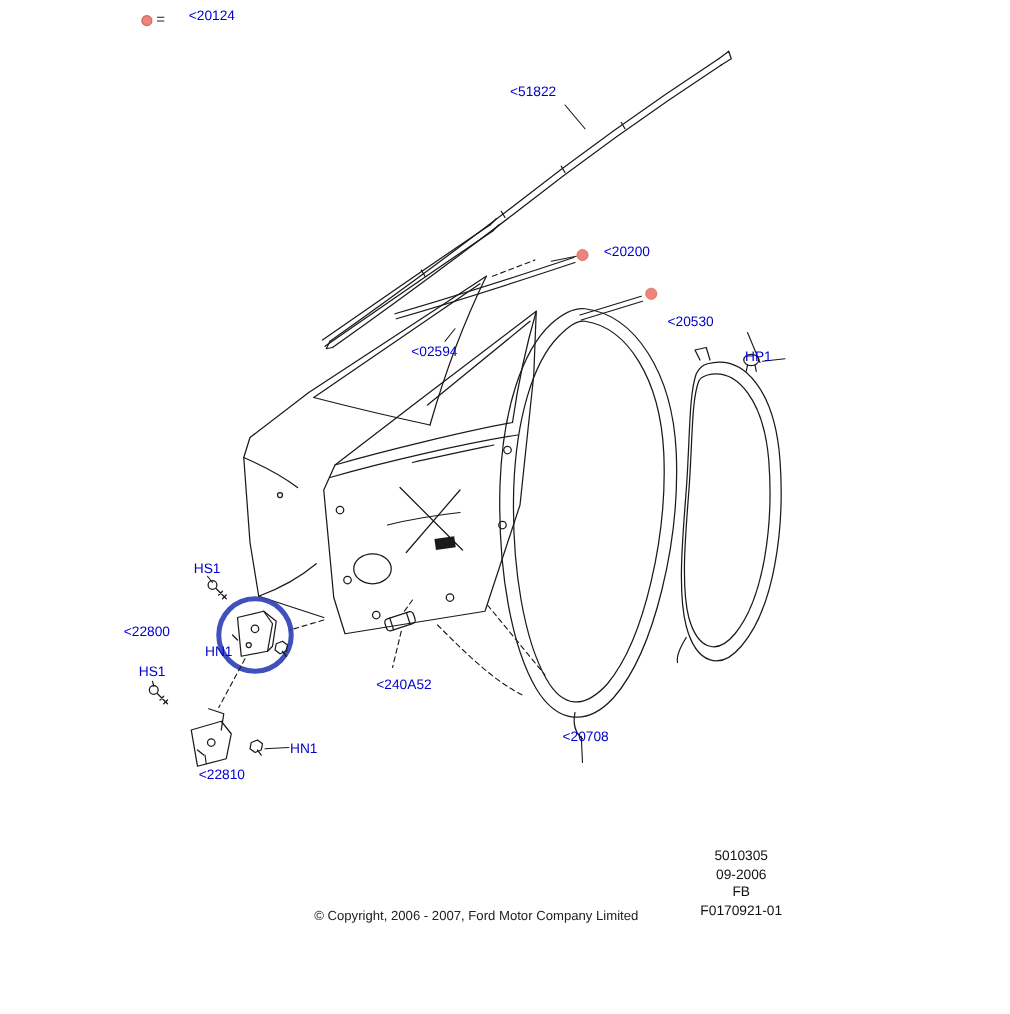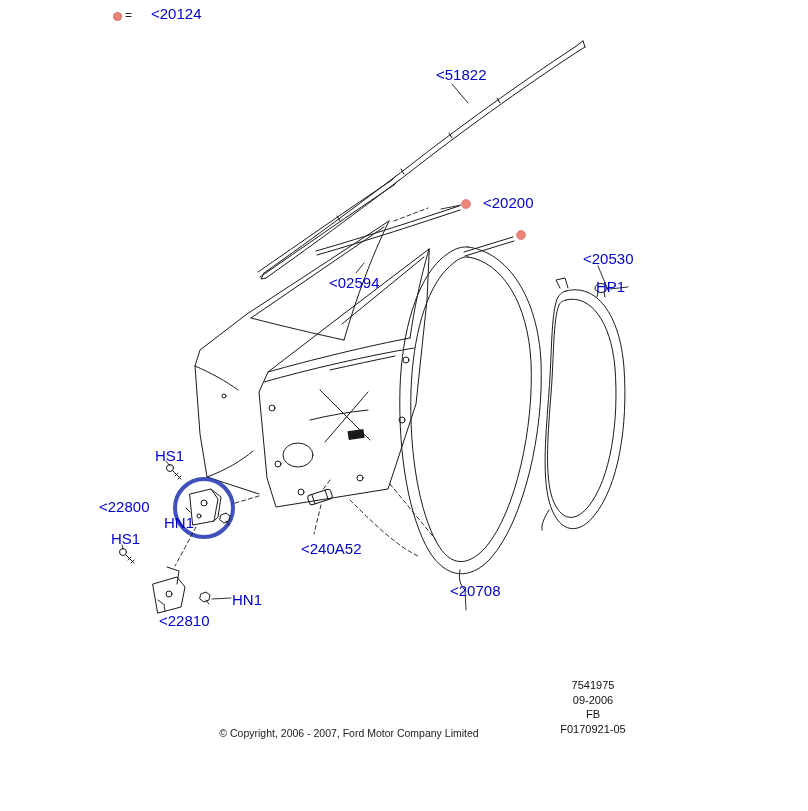--- a/index.html
+++ b/index.html
@@ -9,42 +9,42 @@
     background:#ffffff;
     font-family:"Liberation Sans", sans-serif;
     overflow:hidden;
   }
   .drawing {
     position:absolute; left:0; top:0; width:808px; height:811px;
   }
   .part-label {
     position:absolute;
     color:#0000cc;
-    font-size:15px;
+    font-size:11px;
     line-height:13px;
     white-space:nowrap;
     cursor:pointer;
   }
   .legend { position:absolute; left:112px; top:6px; height:20px; }
   .legend-dot {
     position:absolute; left:1px; top:6px;
     width:9px; height:9px; border-radius:50%;
     background:#ee837a; border:1px solid #d06a60;
   }
   .legend-eq {
     position:absolute; left:13px; top:2px;
     color:#222; font-size:12px;
   }
   .legend-label { position:absolute; left:39px; top:1px; }
   .footer-block {
     position:absolute; left:543px; top:678px; width:100px;
     text-align:center; color:#111; font-size:11px; line-height:14.5px;
   }
   .copyright {
-    position:absolute; left:184px; top:727px; width:330px;
+    position:absolute; left:216px; top:727px; width:330px;
     text-align:center; color:#222; font-size:10.5px;
   }
 </style>
 </head>
 <body>
 
 <svg class="drawing" viewBox="0 0 808 811" xmlns="http://www.w3.org/2000/svg">
   <g stroke="#1a1a1a" stroke-width="1" fill="none" stroke-linecap="round" stroke-linejoin="round">
 
     <g>
@@ -183,34 +183,34 @@
   <circle cx="466" cy="204" r="4.5" fill="#ee837a" stroke="#d06a60" stroke-width="0.6"></circle>
   <circle cx="521" cy="235" r="4.5" fill="#ee837a" stroke="#d06a60" stroke-width="0.6"></circle>
 </svg>
 
 <div class="legend">
   <span class="legend-dot"></span>
   <span class="legend-eq">=</span>
   <span class="legend-label part-label" style="position:absolute; left:39px; top:1px;">&lt;20124</span>
 </div>
 
-<div class="part-label" style="left:436px; top:68px">&lt;51822</div>
+<div class="part-label" style="left:408px; top:68px">&lt;51822</div>
 <div class="part-label" style="left:483px; top:196px">&lt;20200</div>
 <div class="part-label" style="left:329px; top:276px">&lt;02594</div>
-<div class="part-label" style="left:583px; top:252px">&lt;20530</div>
+<div class="part-label" style="left:534px; top:252px">&lt;20530</div>
 <div class="part-label" style="left:596px; top:280px">HP1</div>
 <div class="part-label" style="left:155px; top:449px">HS1</div>
 <div class="part-label" style="left:99px; top:500px">&lt;22800</div>
 <div class="part-label" style="left:164px; top:516px">HN1</div>
 <div class="part-label" style="left:111px; top:532px">HS1</div>
 <div class="part-label" style="left:301px; top:542px">&lt;240A52</div>
 <div class="part-label" style="left:232px; top:593px">HN1</div>
 <div class="part-label" style="left:159px; top:614px">&lt;22810</div>
 <div class="part-label" style="left:450px; top:584px">&lt;20708</div>
 
 <div class="footer-block">
-  <div>7541975</div>
+  <div>5010305</div>
   <div>09-2006</div>
   <div>FB</div>
-  <div>F0170921-05</div>
+  <div>F0170921-01</div>
 </div>
 
 <div class="copyright">© Copyright, 2006 - 2007, Ford Motor Company Limited</div>
 
 </body></html>

